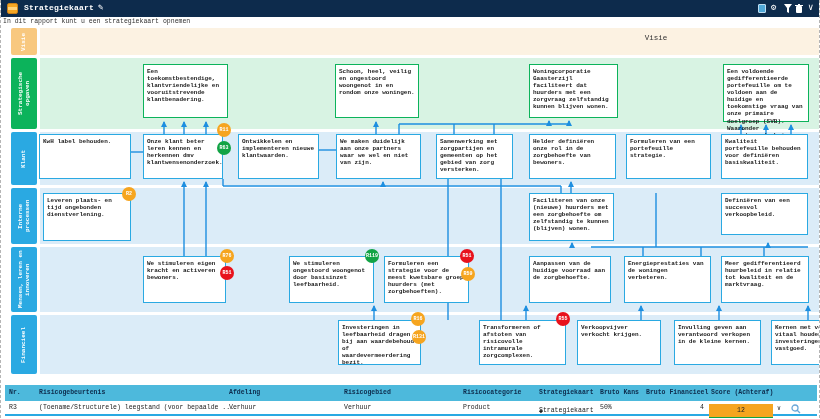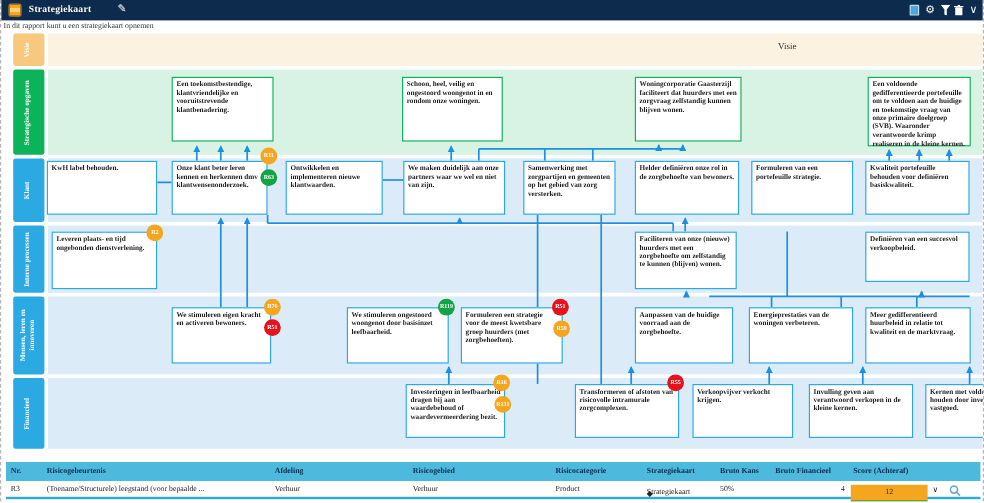--- a/index.html
+++ b/index.html
@@ -1,18 +1,18 @@
 <!DOCTYPE html>
 <html><head>
 <meta charset="utf-8">
 <style>
   html,body{margin:0;padding:0;background:#fff;}
   #app{position:relative;width:820px;height:418px;overflow:hidden;background:#fff;
        border-left:1px dashed #b5b5b5;border-right:1px dashed #b5b5b5;box-sizing:border-box;
-       font-family:Liberation Serif, serif;}
+       font-family:Liberation Mono, monospace;}
   
   .titlebar{position:absolute;left:0;top:0;width:100%;height:17px;background:#0d2b4c;z-index:5;}
   .app-icon{position:absolute;left:6px;top:3px;width:11px;height:11px;border-radius:2px;
             background:repeating-linear-gradient(180deg,#f5a623 0 3px,#ffd27a 3px 6px);border:1px solid #c87f1a;box-sizing:border-box;}
   .titletext{position:absolute;left:23px;top:3px;color:#fff;font-size:8px;font-weight:bold;letter-spacing:.2px;}
   .editglyph{position:absolute;left:97px;top:2px;color:#fff;font-size:9px;}
   .tb-ic{position:absolute;top:3px;color:#fff;font-size:9px;line-height:10px;}
   .widget-sq{position:absolute;left:757px;top:4px;width:8px;height:9px;background:#4fa8d8;border-radius:1px;border:1px solid #bcdcf0;box-sizing:border-box;}
   
   .subtitle{position:absolute;left:2px;top:18px;font-size:6.5px;color:#333;}

